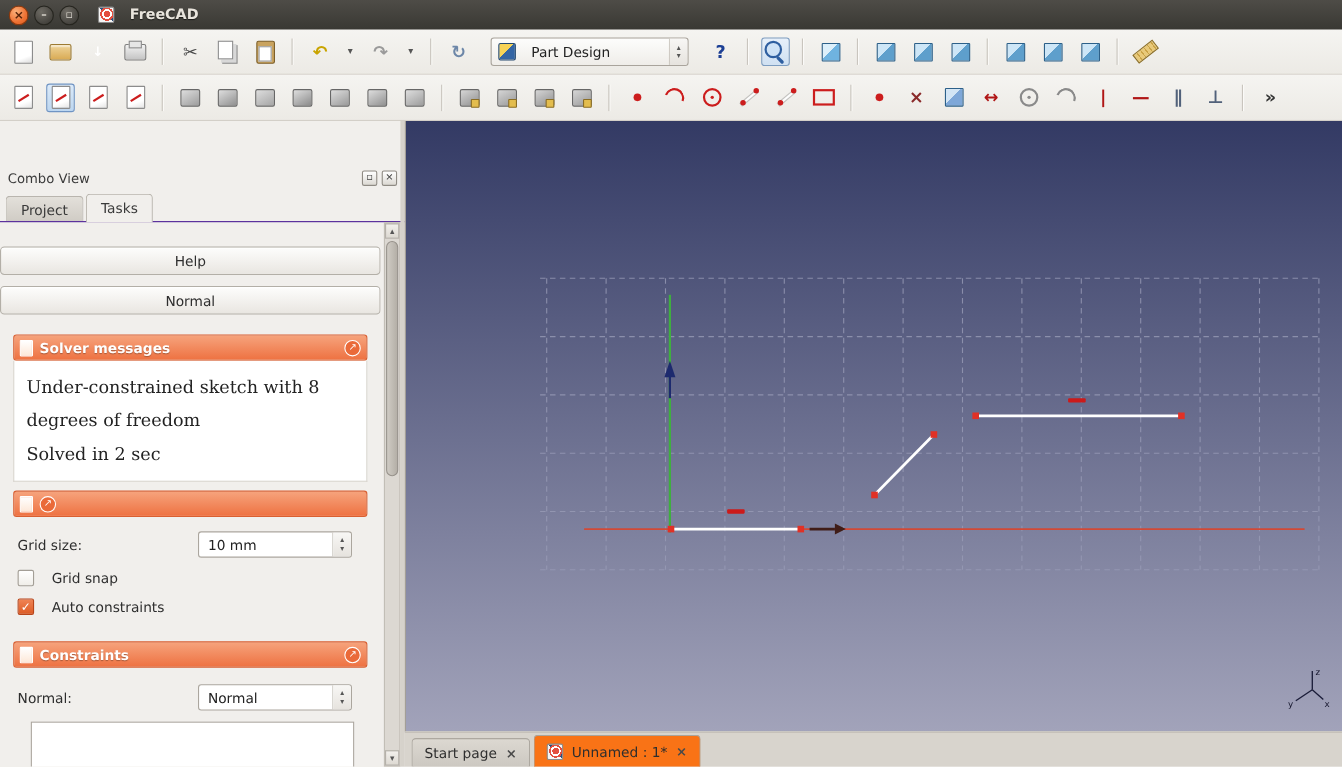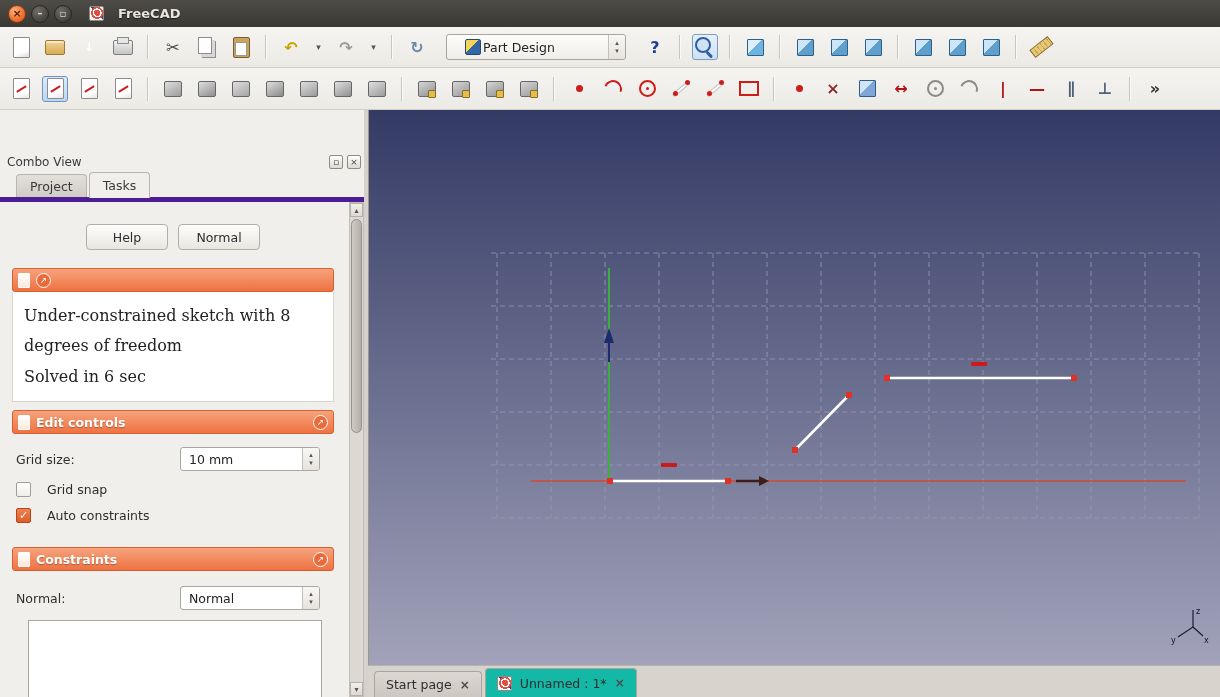--- a/index.html
+++ b/index.html
@@ -53,40 +53,40 @@
   .sh-dot::before { content:""; width:7px; height:7px; background:#cc1d1d; border-radius:50%; }
   .sh-ring::before { content:""; width:13px; height:13px; border:2px solid var(--c1,#cc1d1d); border-radius:50%; }
   .sh-ring::after { content:""; width:3px; height:3px; background:var(--c1,#cc1d1d); border-radius:50%; }
   .sh-arc::before { content:""; width:14px; height:14px; border:2px solid transparent; border-top-color:var(--c1,#cc1d1d); border-right-color:var(--c1,#cc1d1d); border-radius:50%; transform:rotate(-25deg); }
   .sh-lineseg::before { content:""; width:18px; height:2px; background:#fdfdfd; box-shadow:0 0 0 1px rgba(60,60,60,.25); transform:rotate(-40deg); }
   .sh-lineseg::after { content:""; width:5px; height:5px; border-radius:50%; background:#cc1d1d; transform:translate(-6px,5px); box-shadow:12px -11px 0 #cc1d1d; }
   .sh-rect::before { content:""; width:16px; height:11px; border:2px solid #cc1d1d; }
   .sh-sketch::before { content:""; width:15px; height:19px; background:linear-gradient(160deg,#fff 70%,#e4e4e4); border:1px solid #8c8c8c; border-radius:1px; }
   .sh-sketch::after { content:""; width:11px; height:2px; background:#cc1d1d; transform:rotate(-32deg); }
 
-  .wb-combo { height:26px; width:180px; display:flex; align-items:center; gap:2px; padding-left:18px; flex:none;
+  .wb-combo { height:26px; width:180px; display:flex; align-items:center; gap:14px; padding-left:6px; flex:none;
     background:linear-gradient(#fdfdfc,#efede9); border:1px solid #a9a49c; border-radius:3px; margin:0 8px; }
   .wb-icon { width:16px; height:16px; border-radius:2px; border:1px solid #24496f; background:linear-gradient(135deg,#f7d357 0 45%,#3465a4 45%); flex:none; }
   .wb-label { flex:1; font-size:12.5px; color:#222; }
   .spin { width:17px; height:100%; border-left:1px solid #c5c1b9; background:linear-gradient(#f8f7f5,#e6e3de);
     display:flex; flex-direction:column; align-items:center; justify-content:center; font-size:7px; color:#555; line-height:1.15; border-radius:0 3px 3px 0; flex:none; }
 
   
   .combo-panel { position:absolute; top:110px; left:0; width:368px; bottom:0; background:#f1efec;margin-top:40px; }
   .panel-header { position:absolute; top:0; left:0; right:0; height:24px; display:flex; align-items:center; padding:0 7px; font-size:12px; color:#3a3a3a; }
   .panel-header .spacer { flex:1; }
   .ph-btn { width:14px; height:14px; border:1px solid #8f8b84; background:linear-gradient(#fff,#dcd9d3); border-radius:2px;
     display:flex; align-items:center; justify-content:center; font-size:9px; color:#444; margin-left:4px; line-height:1; }
-  .panel-tabs { position:absolute; top:24px; left:0; right:0; height:28px; display:flex; align-items:flex-end; padding-left:16px; border-bottom:5px solid #4c1d95; }
+  .panel-tabs { position:absolute; top:24px; left:0; right:0; height:28px; display:flex; align-items:flex-end; padding-left:5px; border-bottom:1px solid #4c1d95; }
   .tab { height:23px; padding:0 13px; display:flex; align-items:center; font-size:12.5px; color:#3a3a3a;
     background:linear-gradient(#e3e0da,#d0ccc5); border:1px solid #b9b5ae; border-bottom:none; border-radius:4px 4px 0 0; margin-right:2px; }
   .tab.tab-active { background:#f1efec; height:26px; margin-bottom:-1px; position:relative; z-index:2; }
   .panel-content { position:absolute; top:52px; left:0; width:346px; bottom:0; overflow:hidden; }
 
-  .task-buttons { margin-top:22px; display:flex; justify-content:center; gap:10px; }
+  .task-buttons { margin-top:22px; display:flex; justify-content:center; gap:10px;flex-direction:column; }
   .task-btn { min-width:82px; height:26px; border:1px solid #b3afa7; border-radius:4px;
     background:linear-gradient(#fdfdfc,#e9e6e1); box-shadow:inset 0 1px 0 #fff; font-size:12.5px; color:#2e2e2e;
     display:flex; align-items:center; justify-content:center; }
 
   .sec-header { margin:18px 12px 0 12px; height:24px; border-radius:3px; border:1px solid #d95f31;
     background:linear-gradient(#f6a37c,#ee7242); display:flex; align-items:center; gap:6px; padding:0 5px; }
   .sec-header.tight { margin-top:8px; }
   .sec-icon { width:12px; height:15px; background:linear-gradient(#fff,#fde8d8); border:1px solid #fff; border-radius:1px; flex:none; }
   .sec-title { flex:1; color:#fff; font-weight:bold; font-size:12.5px; text-shadow:0 1px 1px rgba(0,0,0,.3); }
   .sec-toggle { width:15px; height:15px; border-radius:50%; background:#ea6a39; border:1px solid #fff;
@@ -119,21 +119,21 @@
   .splitter { position:absolute; top:110px; left:364px; width:4px; bottom:0; background:#d6d2cb; }
 
   
   .viewport { position:absolute; top:110px; left:368px; width:852px; height:555px; border-left:1px solid #9b968e; }
 
   
   .doc-tabbar { position:absolute; top:665px; left:368px; right:0; height:32px; background:#d8d4cd;
     border-top:1px solid #b9b5ae; display:flex; align-items:flex-end; padding-left:6px; gap:3px; }
   .doc-tab { height:26px; display:flex; align-items:center; gap:8px; padding:0 11px; font-size:12.5px; color:#2e2e2e;
     background:linear-gradient(#dcd8d1,#ccc8c1); border:1px solid #a9a49c; border-bottom:none; border-radius:4px 4px 0 0; }
-  .doc-tab.tab-active { background:#14b8a6; height:29px; }
+  .doc-tab.tab-active { background:#f97316; height:29px; }
   .tab-close { font-weight:bold; font-size:12px; color:#4a4a4a; line-height:1; }
 </style>
 </head>
 <body>
 
 <div class="titlebar">
   <span class="win-btn win-close">×</span>
   <span class="win-btn win-min">–</span>
   <span class="win-btn win-max">▫</span>
   <span class="fc-icon"></span>
@@ -241,30 +241,30 @@
   </div>
 
   <div class="panel-content">
     <div class="task-buttons">
       <div class="task-btn">Help</div>
       <div class="task-btn">Normal</div>
     </div>
 
     <div class="sec-header">
       <span class="sec-icon"></span>
+      <span class="sec-title">Solver messages</span>
       <span class="sec-toggle">↗</span>
     </div>
     <div class="solver-body">
       <div>Under-constrained sketch with 8 degrees of freedom</div>
-      <div>Solved in 6 sec</div>
+      <div>Solved in 2 sec</div>
     </div>
 
     <div class="sec-header tight">
       <span class="sec-icon"></span>
-      <span class="sec-title">Edit controls</span>
       <span class="sec-toggle">↗</span>
     </div>
     <div class="ctl-row">
       <label>Grid size:</label>
       <div class="field">
         <span>10 mm</span>
         <span class="spin">
           <span>▴</span>
           <span>▾</span>
         </span>

